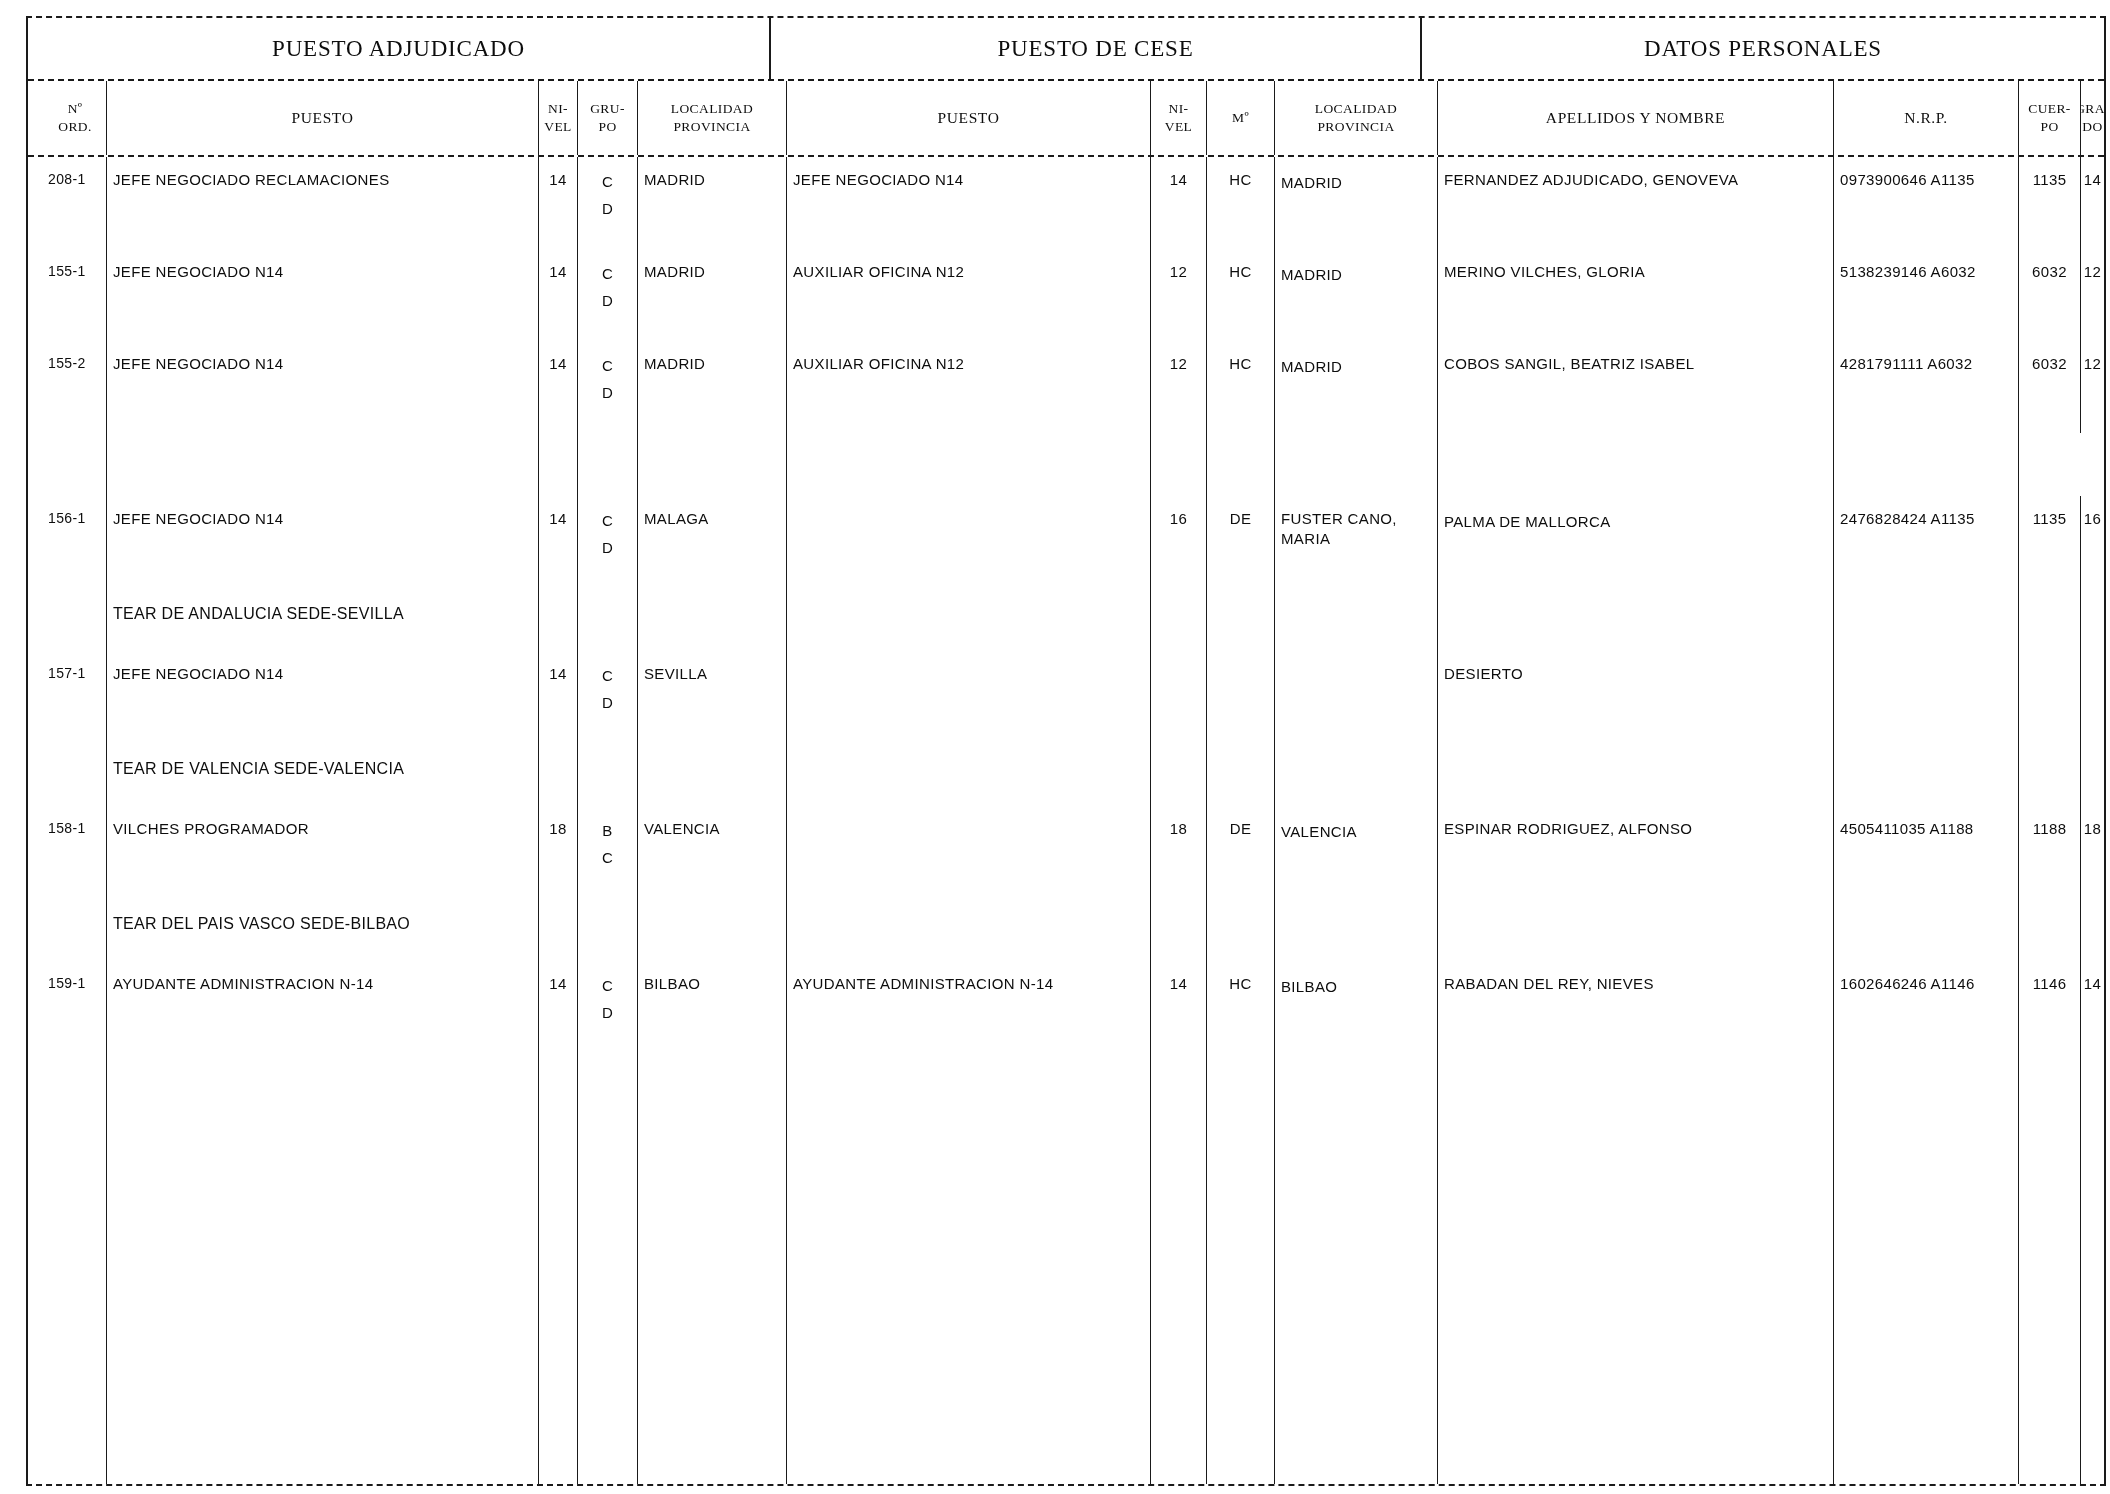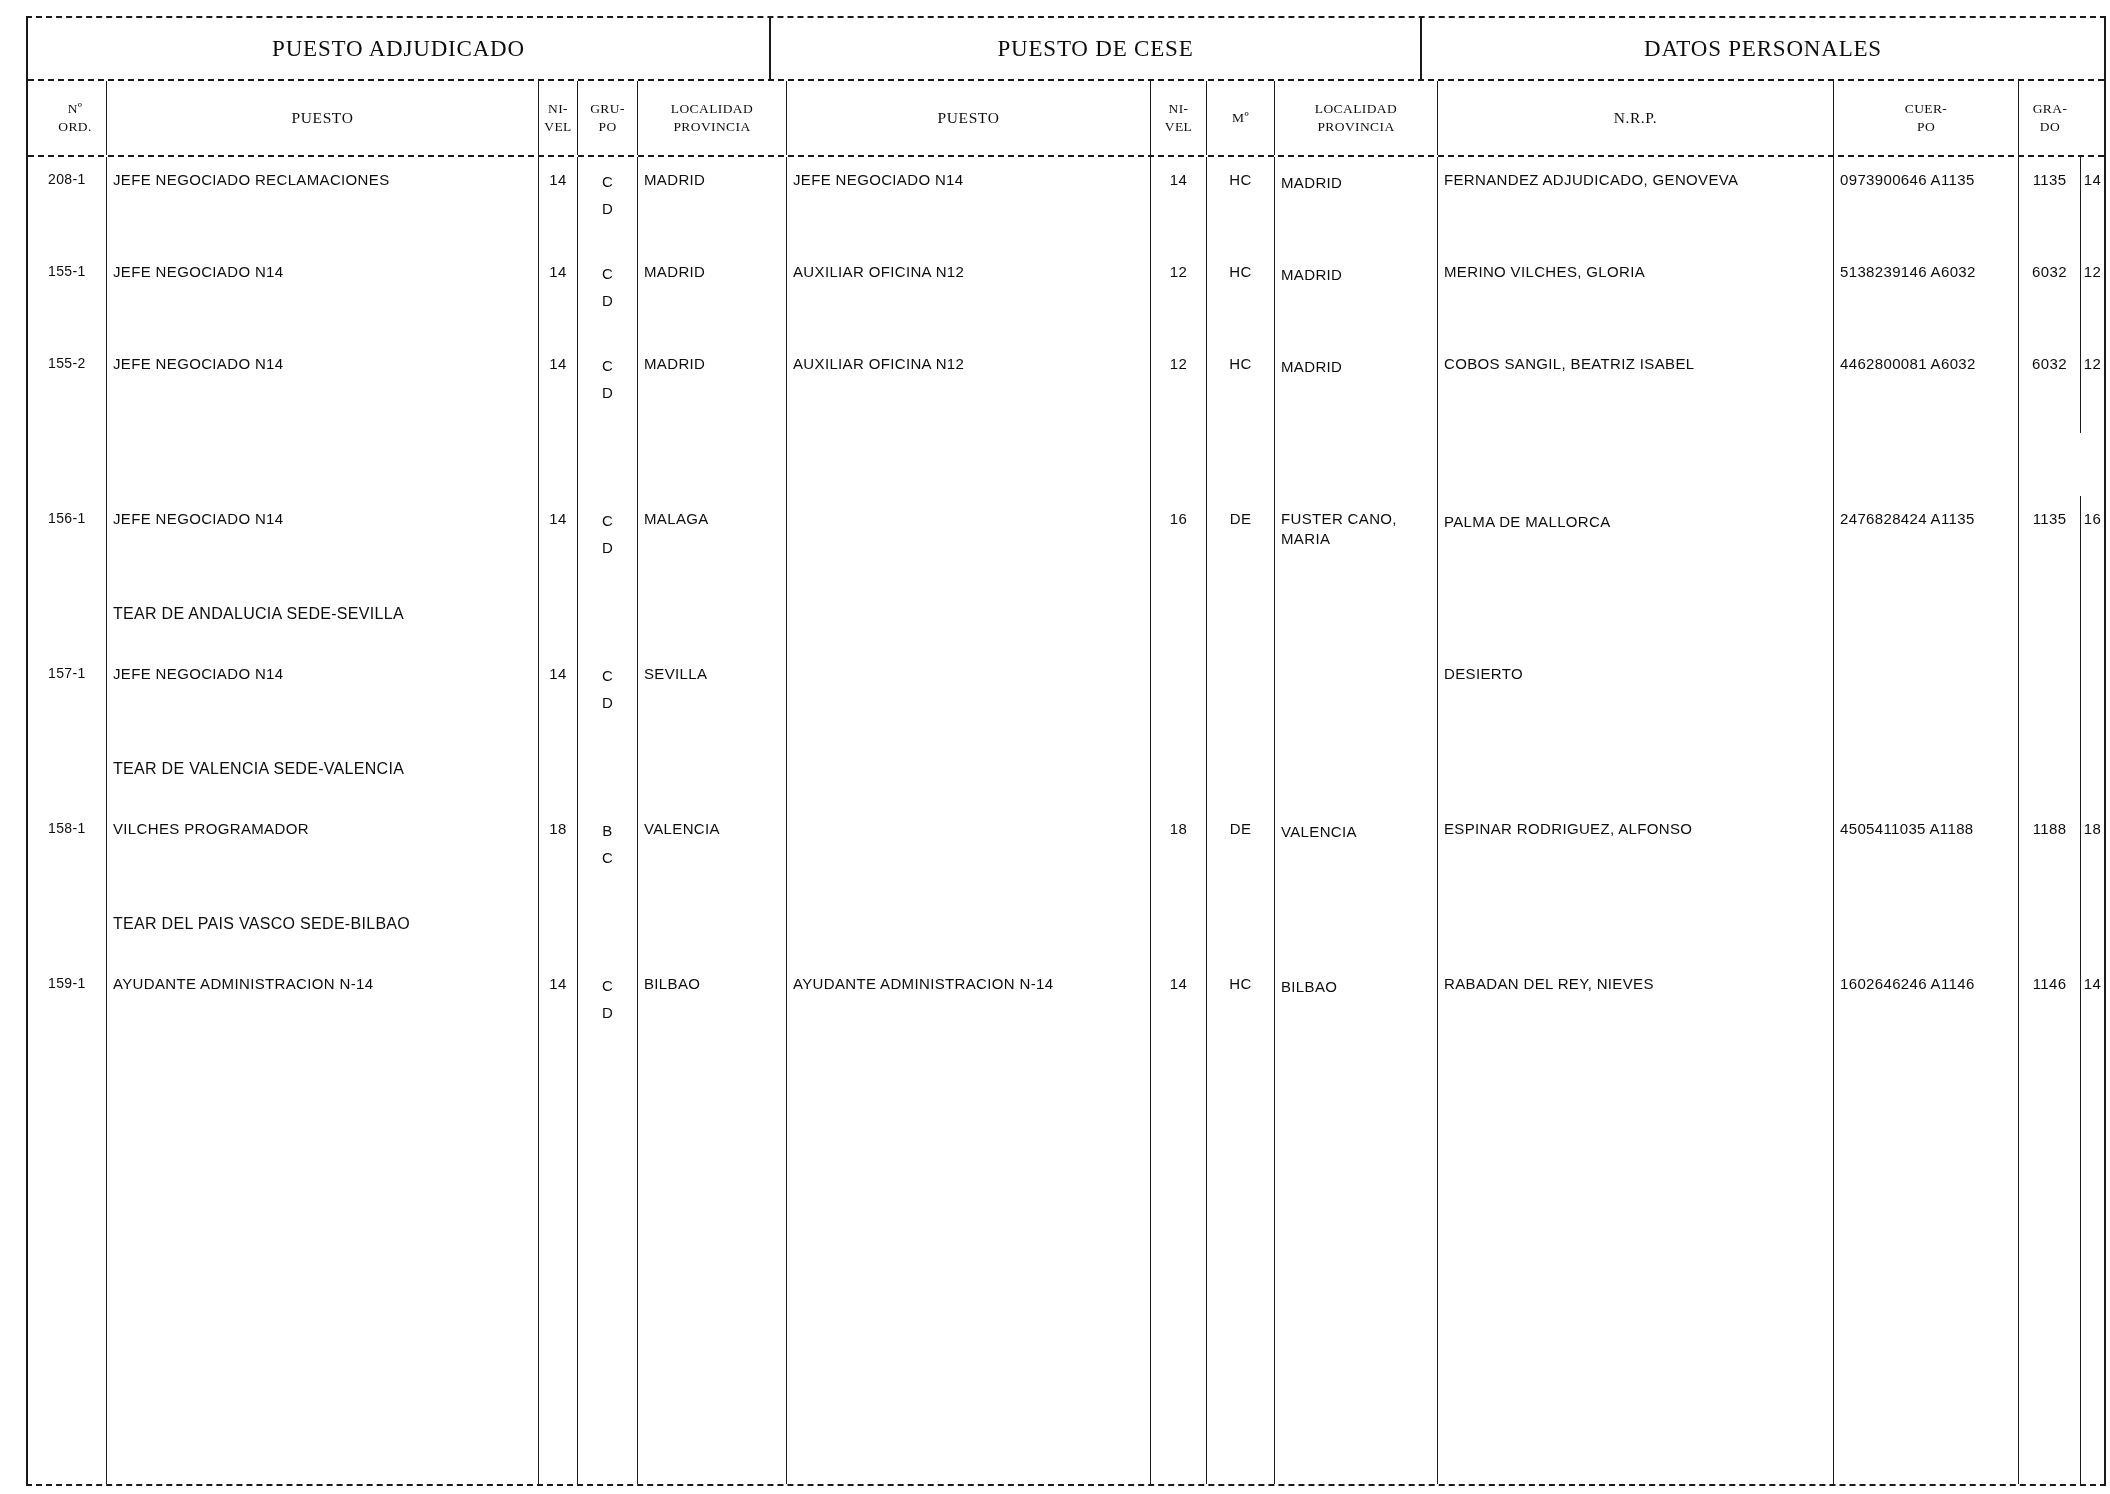--- a/index.html
+++ b/index.html
@@ -145,20 +145,23 @@
           <span>VEL</span>
         </div>
       <div class="hc">
           <span>Mº</span>
         </div>
       <div class="hc">
           <span>LOCALIDAD</span>
           <span>PROVINCIA</span>
         </div>
       <div class="hc">
+          <span class="big">APELLIDOS Y NOMBRE</span>
+        </div>
+      <div class="hc">
           <span class="big">N.R.P.</span>
         </div>
       <div class="hc">
           <span>CUER-</span>
           <span>PO</span>
         </div>
       <div class="hc">
           <span>GRA-</span>
           <span>DO</span>
         </div>
@@ -211,21 +214,21 @@
         <div class="c cg">
             <span>C</span>
             <span>D</span>
           </div>
         <div class="c cl">MADRID</div>
         <div class="c cl">AUXILIAR OFICINA N12</div>
         <div class="c cc">12</div>
         <div class="c cc">HC</div>
         <div class="c cl cw">MADRID</div>
         <div class="c cl">COBOS SANGIL, BEATRIZ ISABEL</div>
-        <div class="c cl">4462800081 A6032</div>
+        <div class="c cl">4281791111 A6032</div>
         <div class="c cc">6032</div>
         <div class="c cc">12</div>
       </div>
 
       <div class="cols r sect">
         <div class="c"></div>
         <div class="c"></div>
         <div class="c"></div>
         <div class="c"></div>
         <div class="c"></div>

